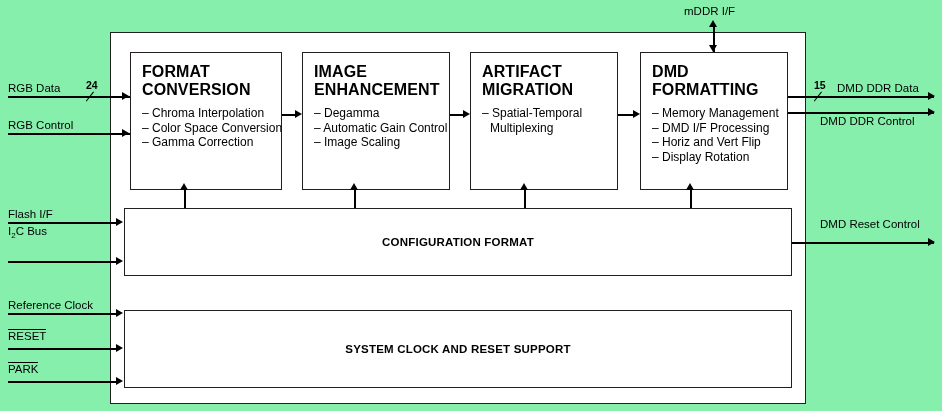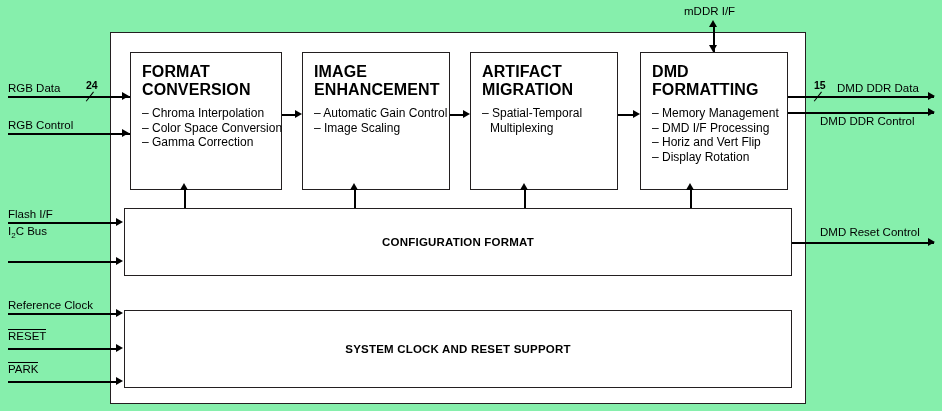--- a/index.html
+++ b/index.html
@@ -145,20 +145,21 @@
     <ul class="block-list" style="margin-top:7px;">
       <li>– Chroma Interpolation</li>
       <li>– Color Space Conversion</li>
       <li>– Gamma Correction</li>
     </ul>
   </div>
 
   <div class="abs block fblock" id="blk-image">
     <div class="block-title">IMAGE ENHANCEMENT</div>
     <ul class="block-list" style="margin-top:7px;">
+      <li>– Degamma</li>
       <li>– Automatic Gain Control</li>
       <li>– Image Scaling</li>
     </ul>
   </div>
 
   <div class="abs block fblock" id="blk-artifact">
     <div class="block-title">ARTIFACT MIGRATION</div>
     <ul class="block-list" style="margin-top:7px;">
       <li>– Spatial-Temporal</li>
       <li style="text-indent:0; padding-left:8px;">  Multiplexing</li>
@@ -240,17 +241,17 @@
   <div class="abs ext-label right" style="left:837px; top:82px;">DMD DDR Data</div>
   <div class="abs hline" style="left:788px; top:96px; width:146px;"></div>
   <div class="abs arrow-r" style="left:928px; top:92px;"></div>
   <div class="abs slash" style="left:812px; top:96px;"></div>
   <div class="abs num-label" style="left:814px; top:79px;">15</div>
 
   <div class="abs ext-label right" style="left:820px; top:115px;">DMD DDR Control</div>
   <div class="abs hline" style="left:788px; top:112px; width:146px;"></div>
   <div class="abs arrow-r" style="left:928px; top:108px;"></div>
 
-  <div class="abs ext-label right" style="left:820px; top:226px;">DMD Reset Control</div>
+  <div class="abs ext-label right" style="left:820px; top:218px;">DMD Reset Control</div>
   <div class="abs hline" style="left:792px; top:242px; width:142px;"></div>
   <div class="abs arrow-r" style="left:928px; top:238px;"></div>
 
 </div>
 
 </body></html>

